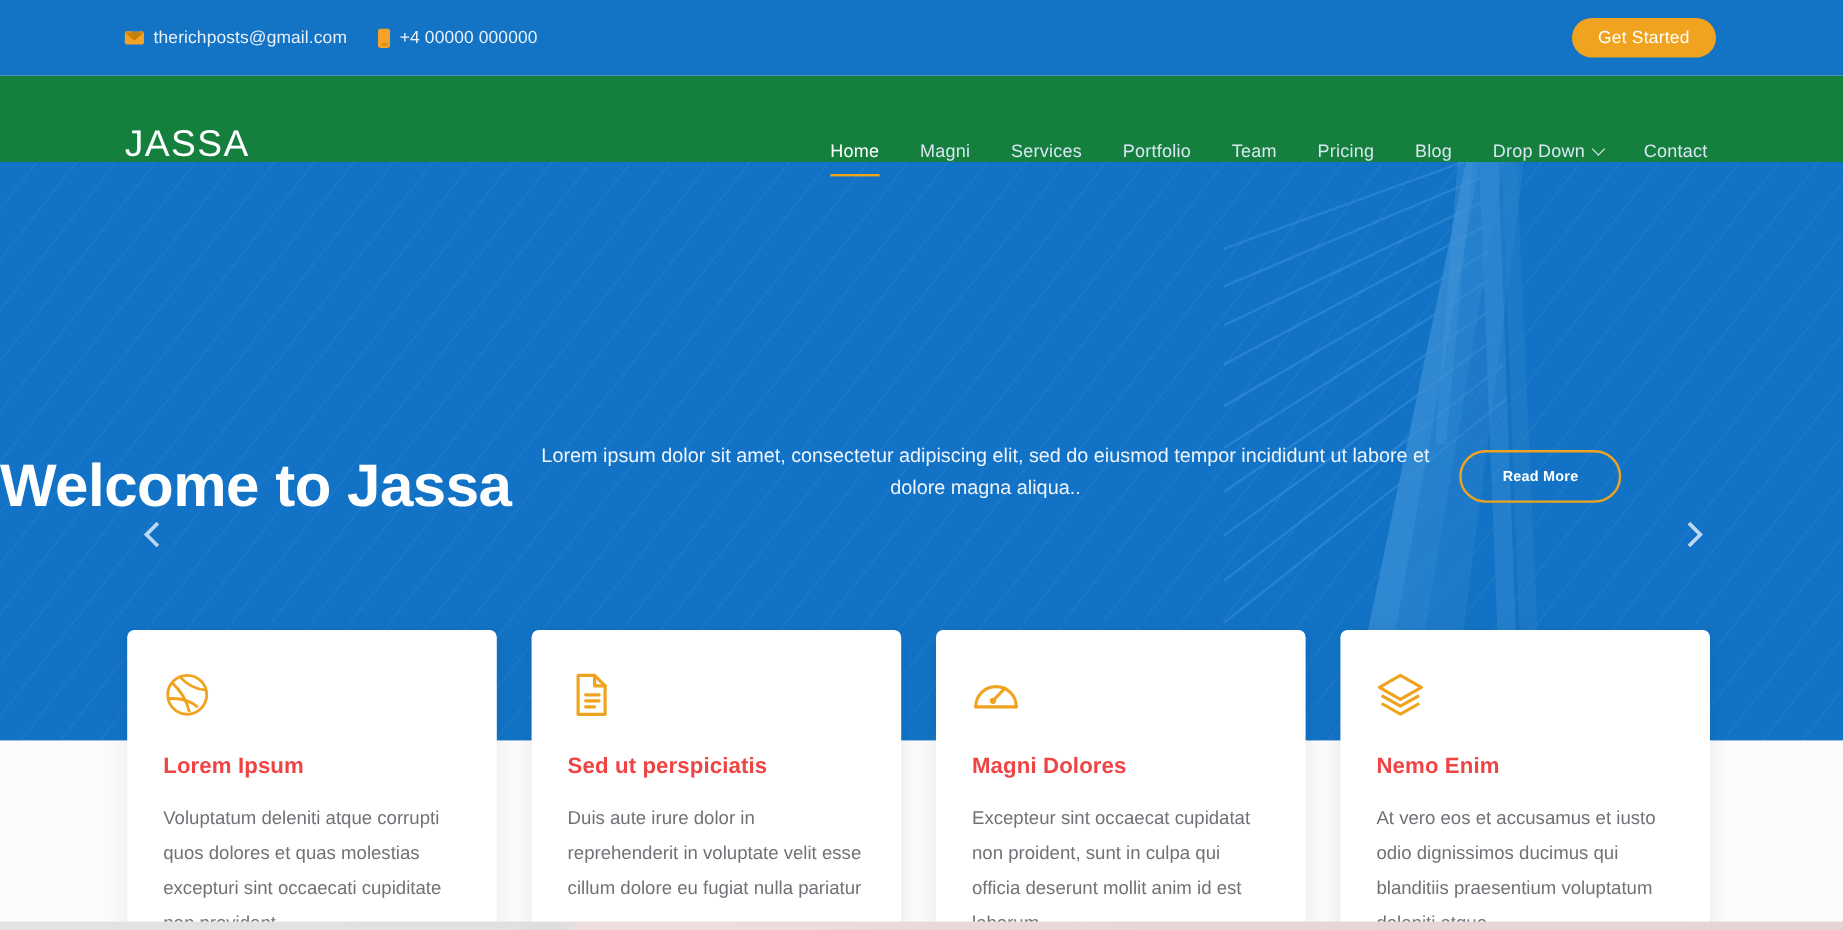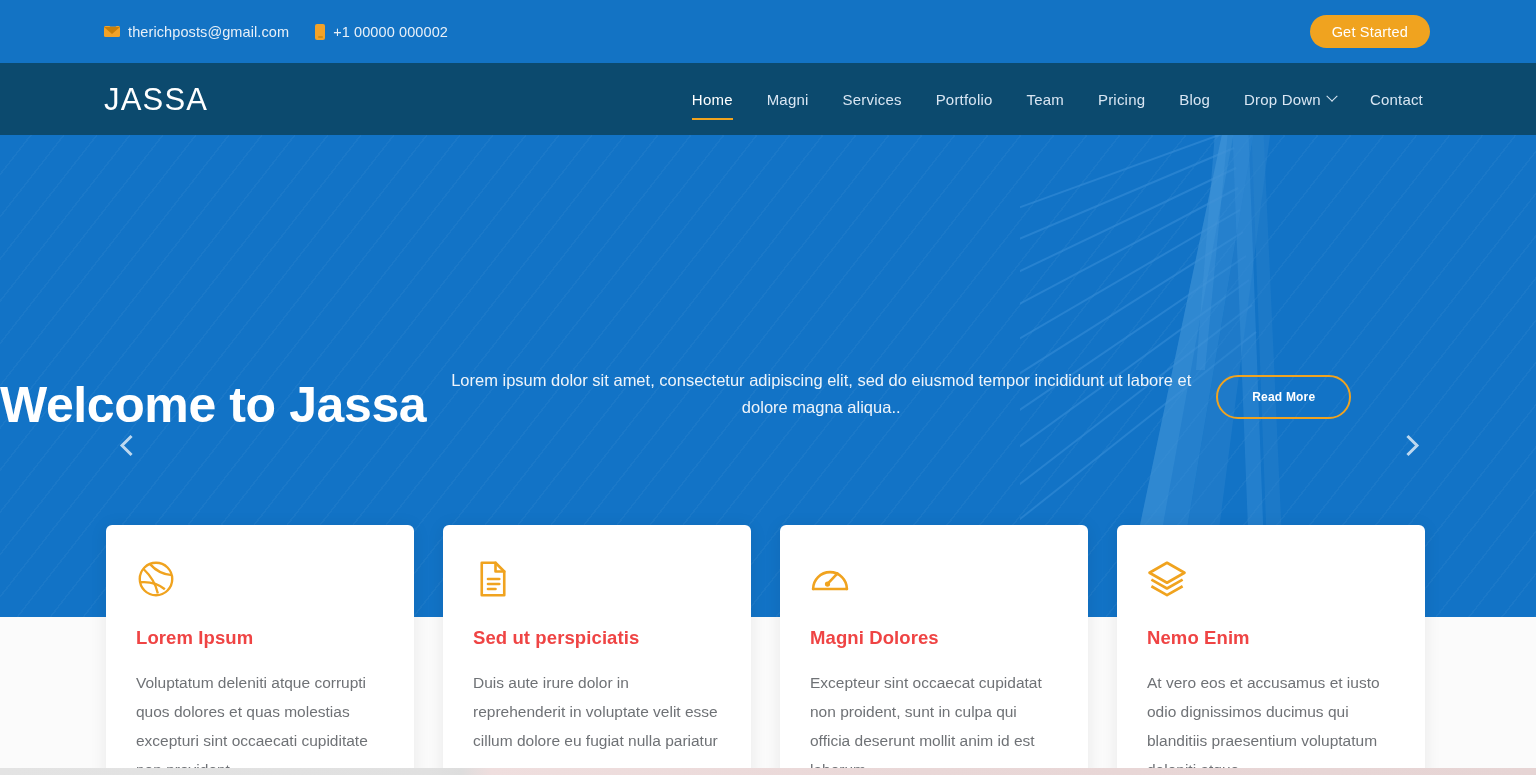--- a/index.html
+++ b/index.html
@@ -111,23 +111,23 @@
     align-items: center;
     justify-content: center;
   }
 
   
   #navbar {
     position: absolute;
     top: 63px; left: 0;
     width: 1536px;
     height: 72px;
-    background: #0c4a6e;
-    display: flex;
-    align-items: center;
+    background: #15803d;
+    display: flex;
+    align-items: flex-end;
     z-index: 25;
   }
   #brand {
     margin-left: 104px;
     color: #ffffff;
     font-size: 31px;
     font-weight: 300;
     letter-spacing: 1.2px;
     line-height: 1;
     cursor: pointer;
@@ -316,21 +316,21 @@
 <div id="page">
 
   <div id="topbar">
     <div id="topbar-contact">
       <div class="contact-item">
         <span class="mail-glyph"></span>
         <span>therichposts@gmail.com</span>
       </div>
       <div class="contact-item">
         <span class="phone-glyph"></span>
-        <span>+1 00000 000002</span>
+        <span>+4 00000 000000</span>
       </div>
     </div>
     <button id="get-started-btn">Get Started</button>
   </div>
 
   <div id="navbar">
     <div id="brand">JASSA</div>
     <nav id="mainnav">
       <span class="nav-link active">
         <span>Home</span>

